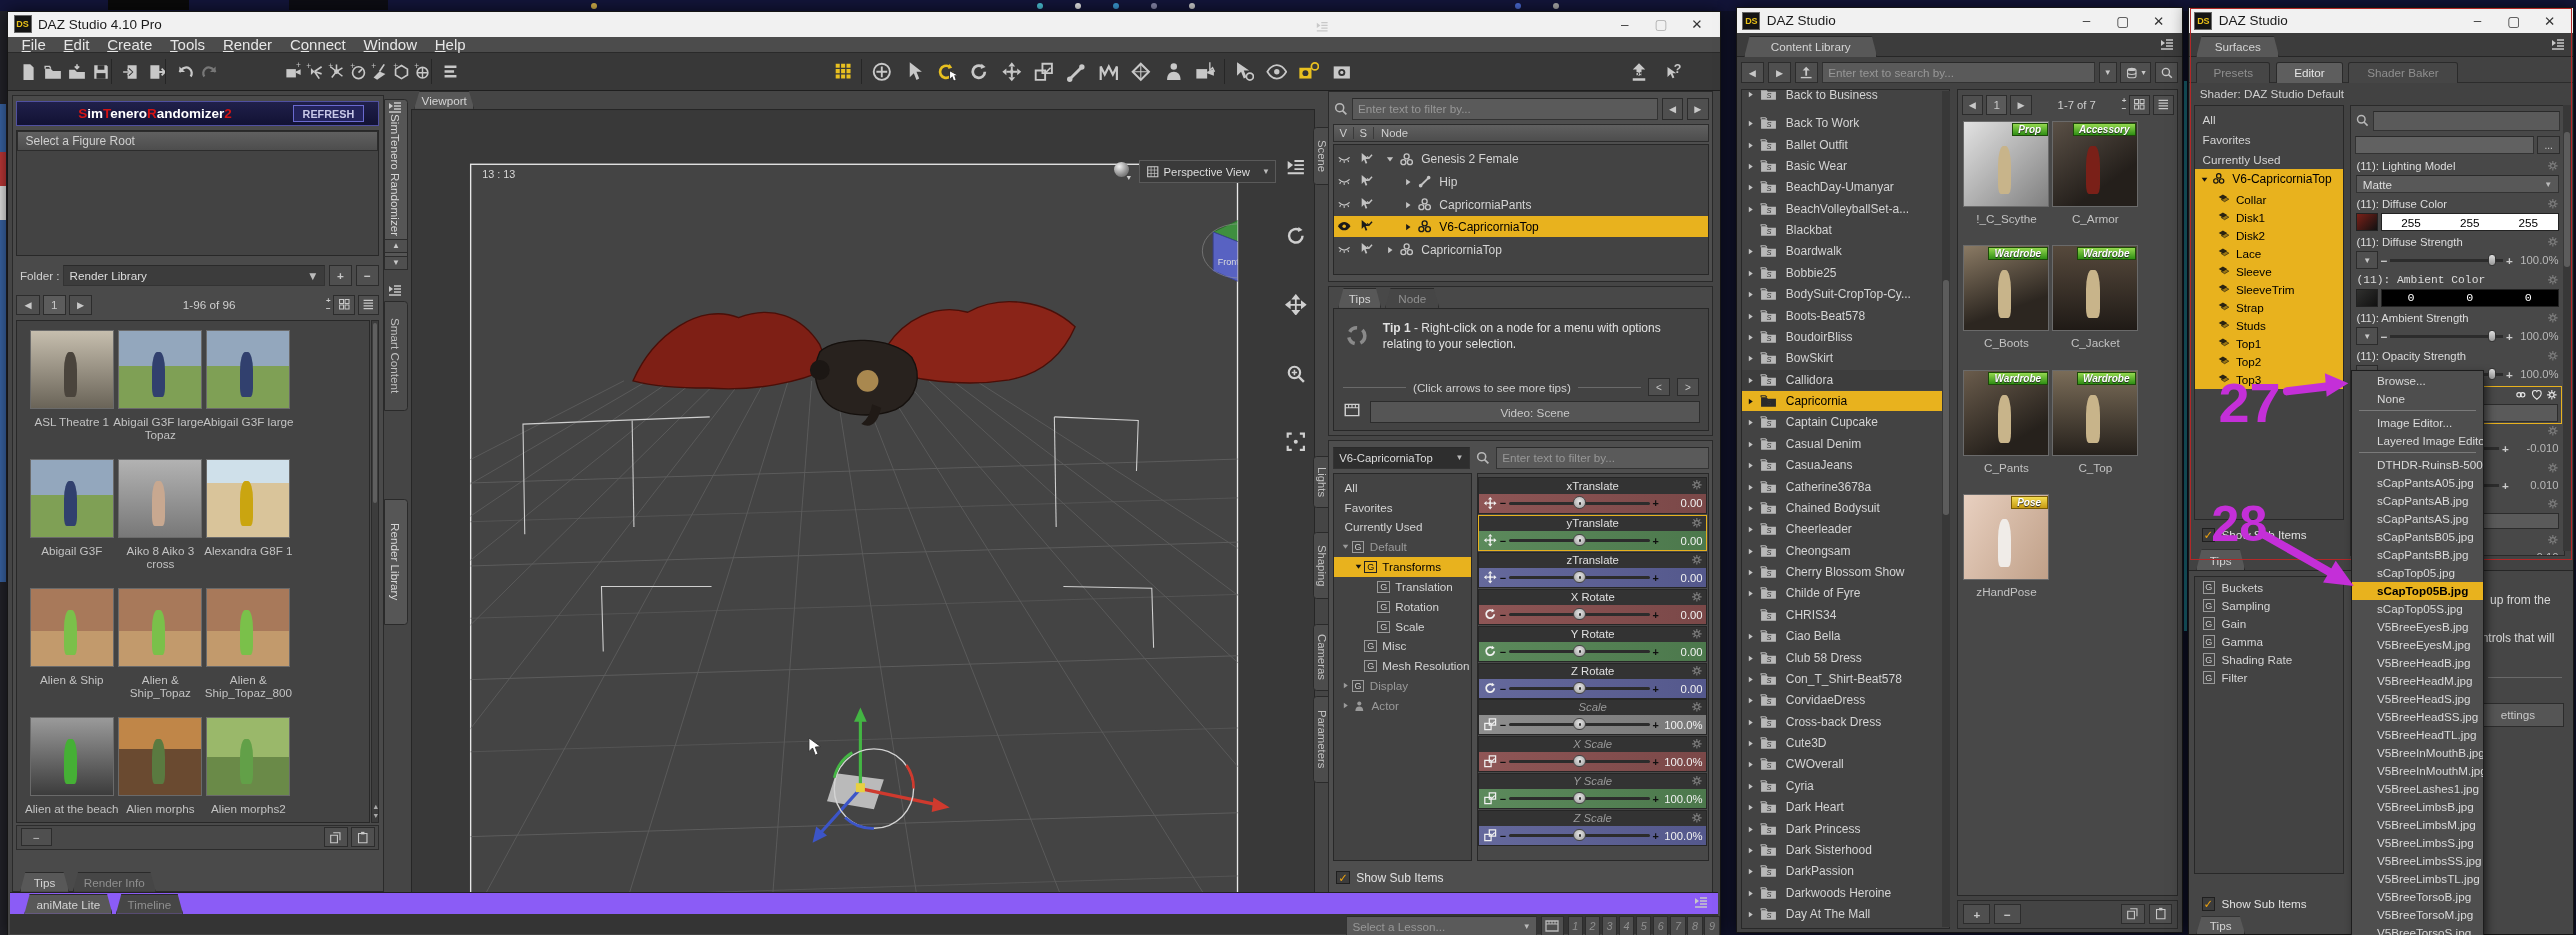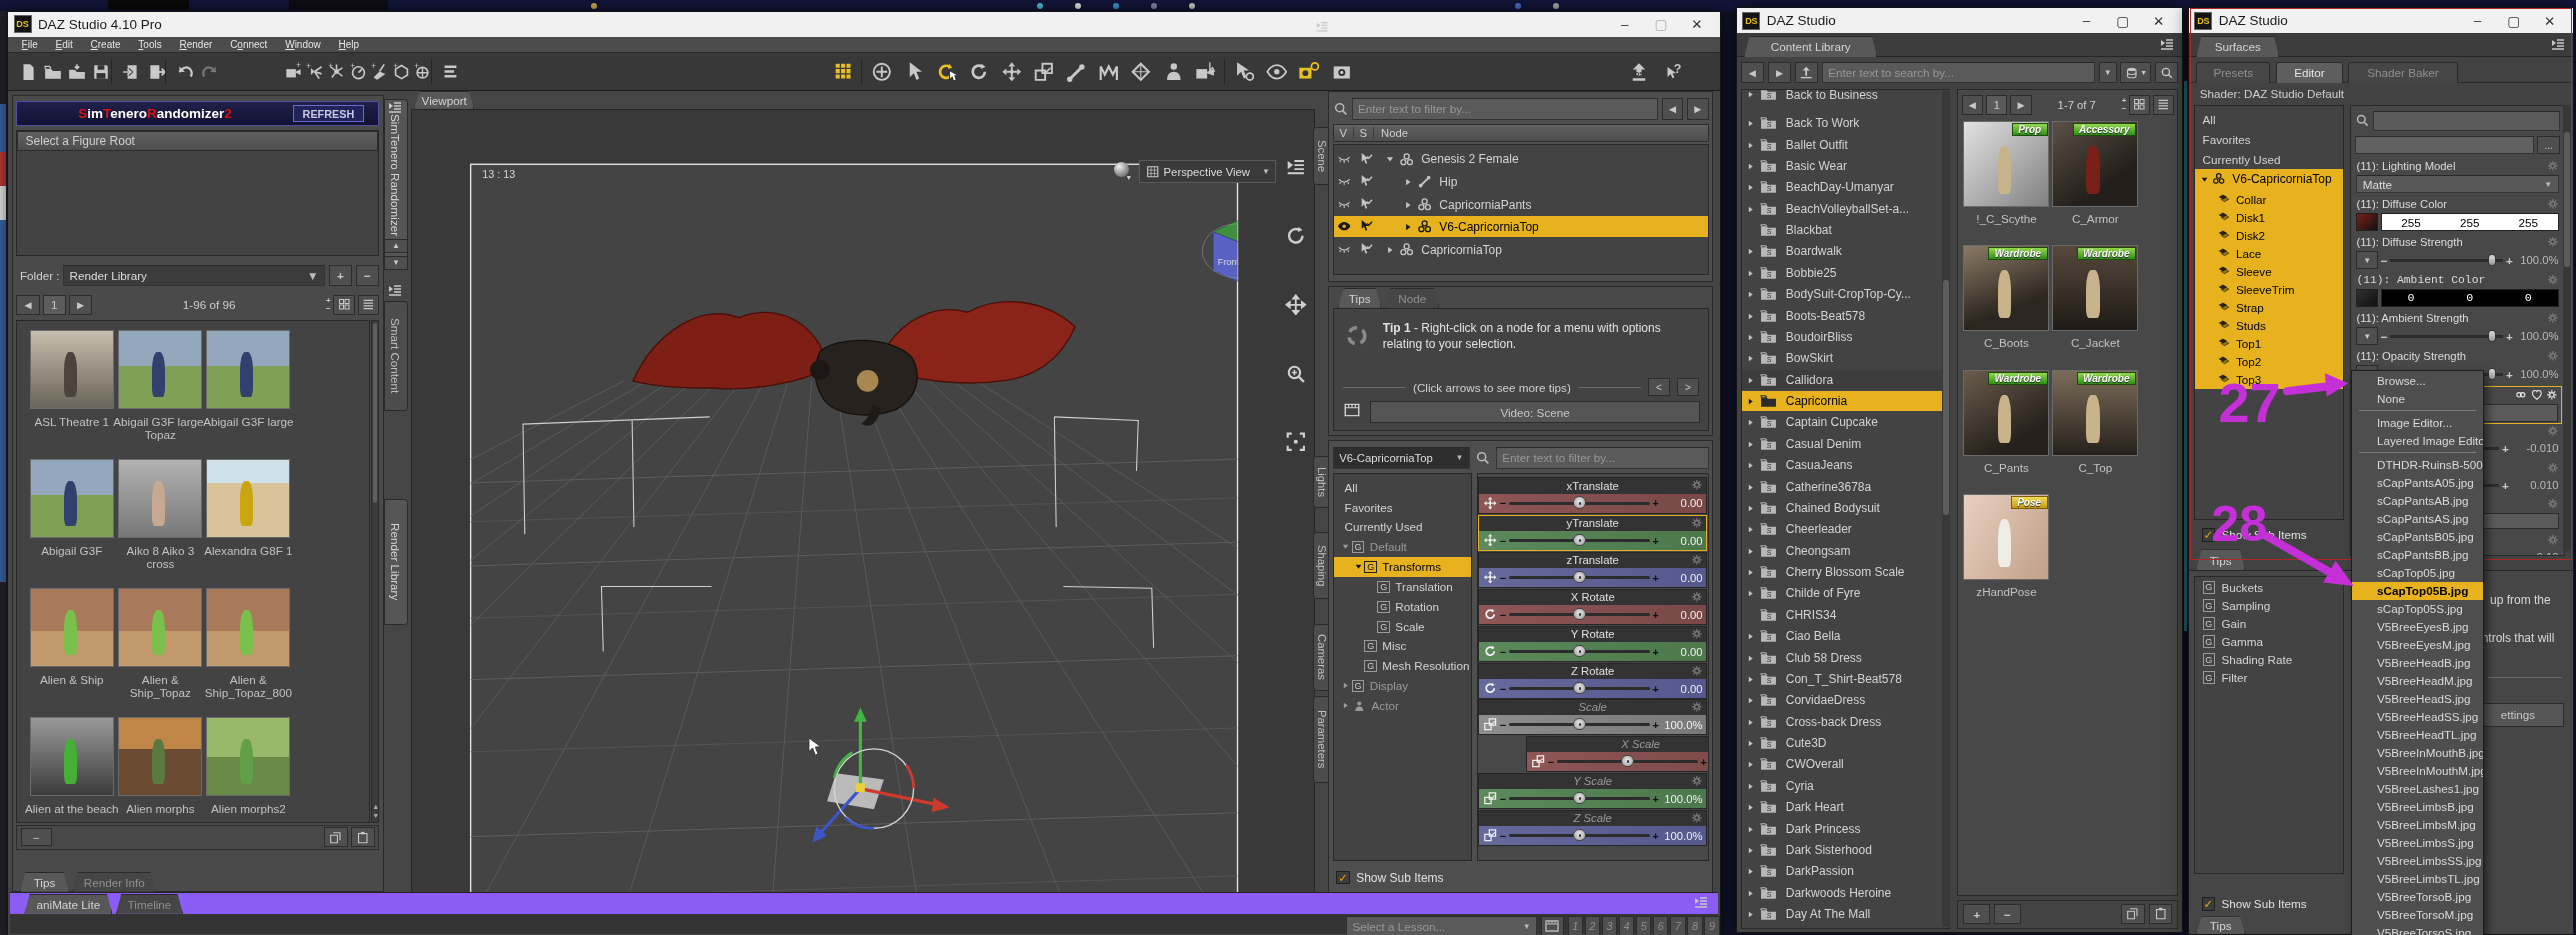--- a/index.html
+++ b/index.html
@@ -7,21 +7,21 @@
 body{font-family:"Liberation Sans","DejaVu Sans",sans-serif;background:#10122a;position:relative;color:#ccc;font-size:11.7px}
 .abs{position:absolute}
 .r{display:flex;align-items:center}
 .win{position:absolute;background:#454545;border:0.9px solid #151515;box-shadow:0 0 16px rgba(0,0,0,.65)}
 .titlebar{height:25px;background:#f1f1f1;color:#1a1a1a;display:flex;align-items:center;padding:0 5.4px;gap:6.3px;font-size:13.5px}
 .dslogo{width:18px;height:18px;background:#141414;color:#e8c018;font-weight:bold;font-size:9px;display:flex;align-items:center;justify-content:center;border:0.9px solid #666;flex:none}
 .winbtns{margin-left:auto;display:flex}
 .winbtn{width:36px;height:21.6px;display:flex;align-items:center;justify-content:center;color:#333;font-size:13.5px}
 .winbtn.dim{color:#aaa}
 .menubar{height:16px;background:#4c4c4c;display:flex;align-items:center;gap:1.8px;padding:0 5.4px;border-bottom:0.9px solid #2a2a2a}
-.menuitem{padding:0 8px;color:#e6e6e6;font-size:10px}
+.menuitem{padding:0 8px;color:#e6e6e6;font-size:15px}
 .toolbar{height:38px;background:#383838;border-bottom:0.9px solid #1f1f1f;position:relative}
 .tbtn{position:absolute;top:3.6px;width:29px;height:31px;display:flex;align-items:center;justify-content:center;color:#c8c8c8}
 .tbtn.on{color:#e8c020}
 .tsep{position:absolute;top:6.3px;width:0.9px;height:25px;background:#262626}
 .pane{position:absolute;background:#4e4e4e;border:0.9px solid #2a2a2a}
 .well{background:#434343;border:0.9px solid #282828}
 .hdrbar{background:linear-gradient(#606060,#4d4d4d);border:0.9px solid #2c2c2c;color:#cfcfcf}
 .tab{position:absolute;background:#585858;color:#d4d4d4;border:0.9px solid #2a2a2a;border-bottom:none;display:flex;align-items:center;justify-content:center;font-size:11.7px;clip-path:polygon(5.4px 0,calc(100% - 5.4px) 0,100% 100%,0 100%)}
 .tab.dim{background:#464646;color:#8f8f8f}
 .vtab{position:absolute;background:#4c4c4c;border:0.9px solid #2a2a2a;color:#c0c0c0;writing-mode:vertical-rl;display:flex;align-items:center;justify-content:center;font-size:11.7px;border-radius:0 3.6px 3.6px 0}
@@ -1057,21 +1057,21 @@
               </svg>
             </span>
             <span class="pmp">−</span>
             <span class="ptrack">
               <span class="phandle" style="left: calc(50% - 6.3px);"></span>
             </span>
             <span class="pmp">+</span>
             <span class="pval">100.0%</span>
           </div>
         </div>
-        <div class="pslider" style="top: 262px; margin-left: 48px;">
+        <div class="pslider" style="top: 262px;">
           <div class="pt">
             <span class="lbl dim">X Scale</span>
             <span class="gear ico" style="position: absolute; right: 3.6px; top: 0.9px;">
               <svg width="11.7" height="11.7" viewBox="0 0 16 16" style="color:#7f7f7f">
                 <circle cx="8" cy="8" r="3" fill="none" stroke="#7f7f7f" stroke-width="1.6"></circle>
                 <path d="M8 1.5v3M8 11.5v3M1.5 8h3M11.5 8h3M3.4 3.4l2 2M10.6 10.6l2 2M12.6 3.4l-2 2M5.4 10.6l-2 2" fill="none" stroke="#7f7f7f" stroke-width="1.5"></path>
               </svg>
             </span>
           </div>
           <div class="pc red">
@@ -1563,21 +1563,21 @@
             <path d="M5 3l7 5-7 5z" fill="#c4c4c4"></path>
           </svg>
         </span>
         <span class="ico" style="width: 23.5px; padding-left: 1.8px;">
           <svg width="17" height="17" viewBox="0 0 16 16" style="color:#b8b8b8;font-size:13.5px">
             <path d="M1 4h5l1.5 1.5H15V13H1z" fill="#b8b8b8"></path>
             <path d="M1 4V2.5h4L6.5 4" fill="none" stroke="#b8b8b8" stroke-width="1"></path>
             <text x="6" y="11.5" font-size="7" font-style="italic" fill="#333">S</text>
           </svg>
         </span>
-        <span style="padding-left: 6.3px;">Cherry Blossom Scale</span>
+        <span style="padding-left: 6.3px;">Cherry Blossom Show</span>
       </div>
       <div class="trow" style="top: 493px; height: 20px;">
         <span class="ico" style="width: 14.4px; padding-left: 3.6px;">
           <svg width="9" height="9" viewBox="0 0 16 16" style="color:#c4c4c4">
             <path d="M5 3l7 5-7 5z" fill="#c4c4c4"></path>
           </svg>
         </span>
         <span class="ico" style="width: 23.5px; padding-left: 1.8px;">
           <svg width="17" height="17" viewBox="0 0 16 16" style="color:#b8b8b8;font-size:13.5px">
             <path d="M1 4h5l1.5 1.5H15V13H1z" fill="#b8b8b8"></path>

